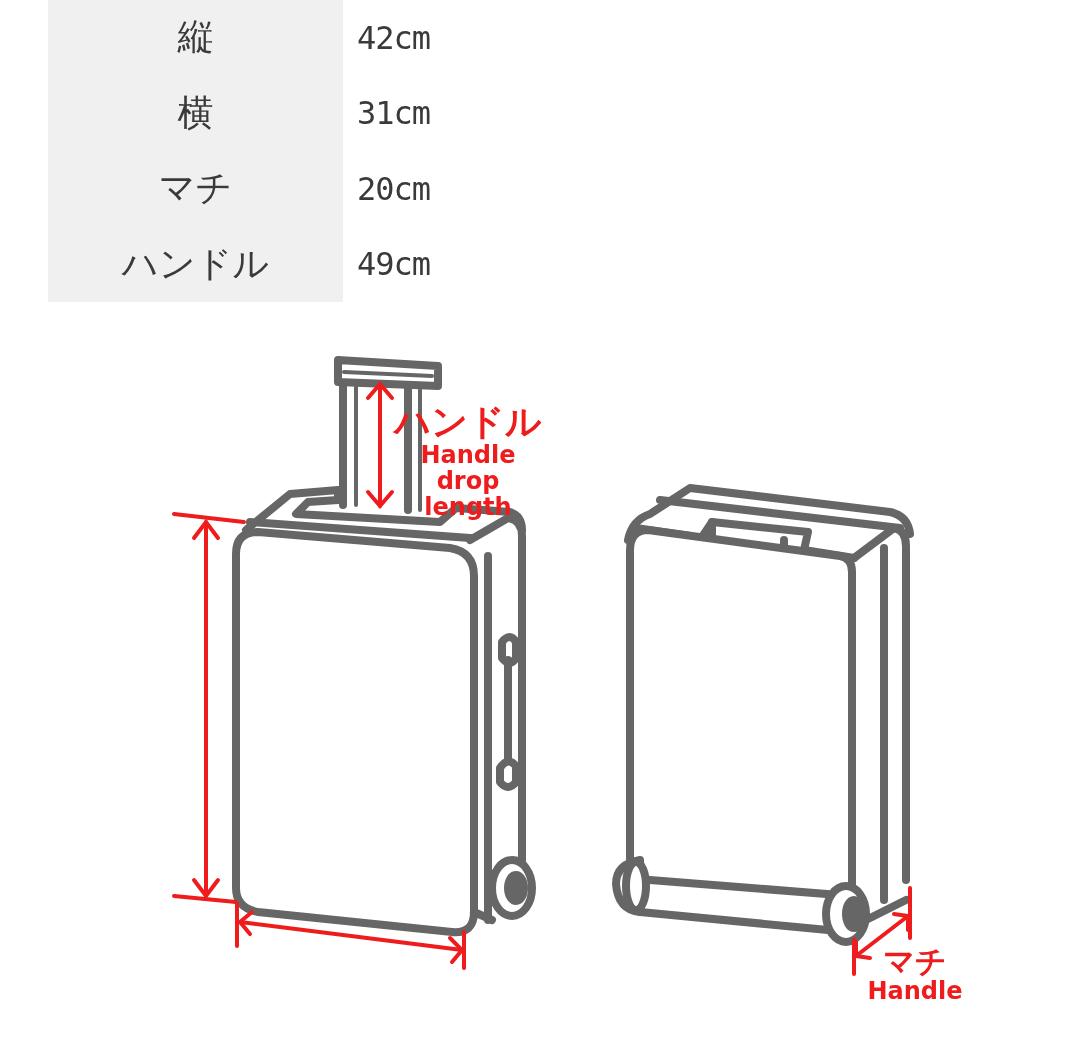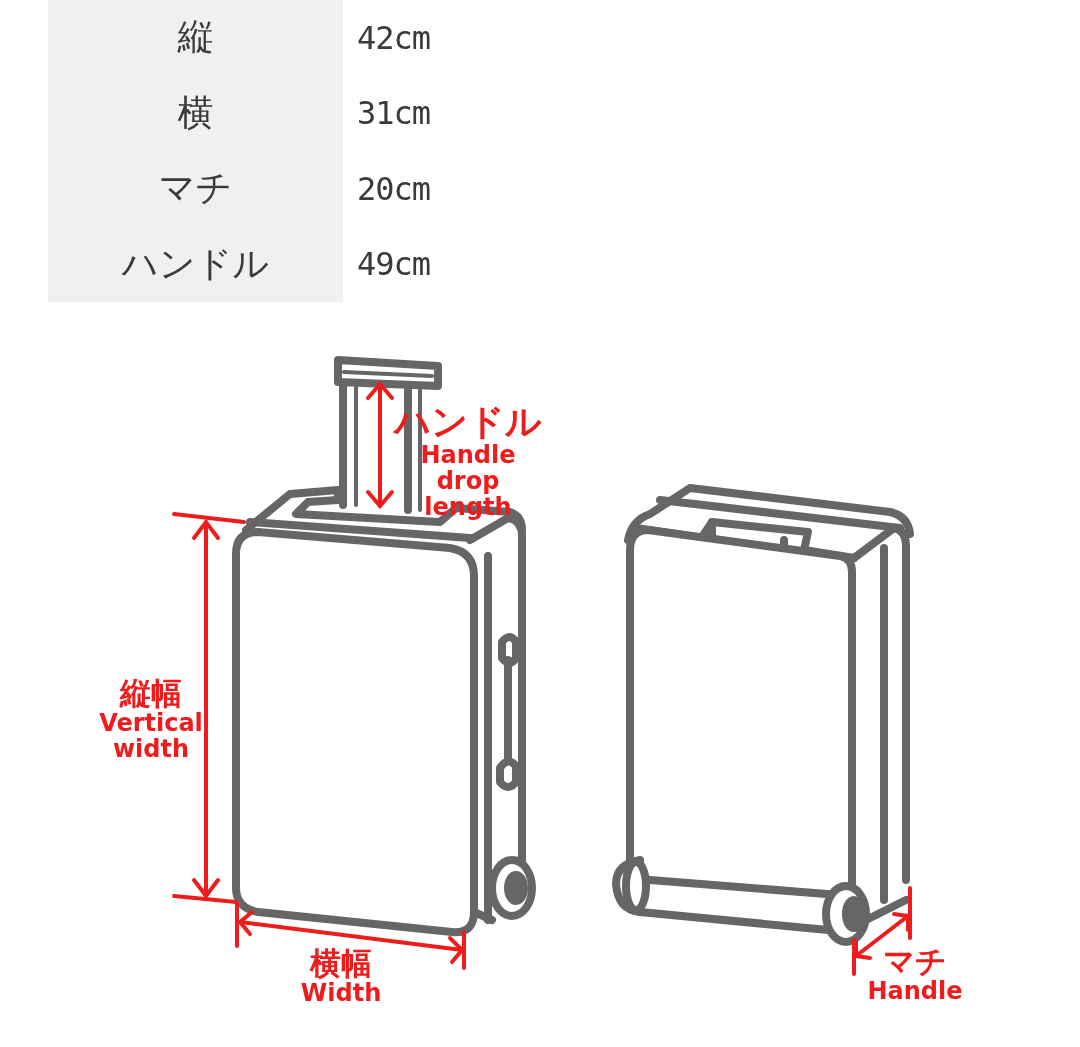--- a/index.html
+++ b/index.html
@@ -115,26 +115,17 @@
       <path d="M856 942 L856 956 L870 958"></path>
       <path d="M894 914 L908 916 L908 930"></path>
     </g>
   </svg>
 
   <div class="lbl" style="left:388px; top:72px; width:160px;">
     <span class="jp" style="font-size:36px;">ハンドル</span>
     <span class="en">Handle drop</span>
     <span class="en">length</span>
   </div>
-  <div class="lbl" style="left:96px; top:346px; width:110px;">
-    <span class="jp">縦幅</span>
-    <span class="en">Vertical</span>
-    <span class="en">width</span>
-  </div>
-  <div class="lbl" style="left:286px; top:616px; width:110px;">
-    <span class="jp">横幅</span>
-    <span class="en">Width</span>
-  </div>
   <div class="lbl" style="left:860px; top:614px; width:110px;">
     <span class="jp">マチ</span>
     <span class="en">Handle</span>
   </div>
 </div>
 
 </body></html>

